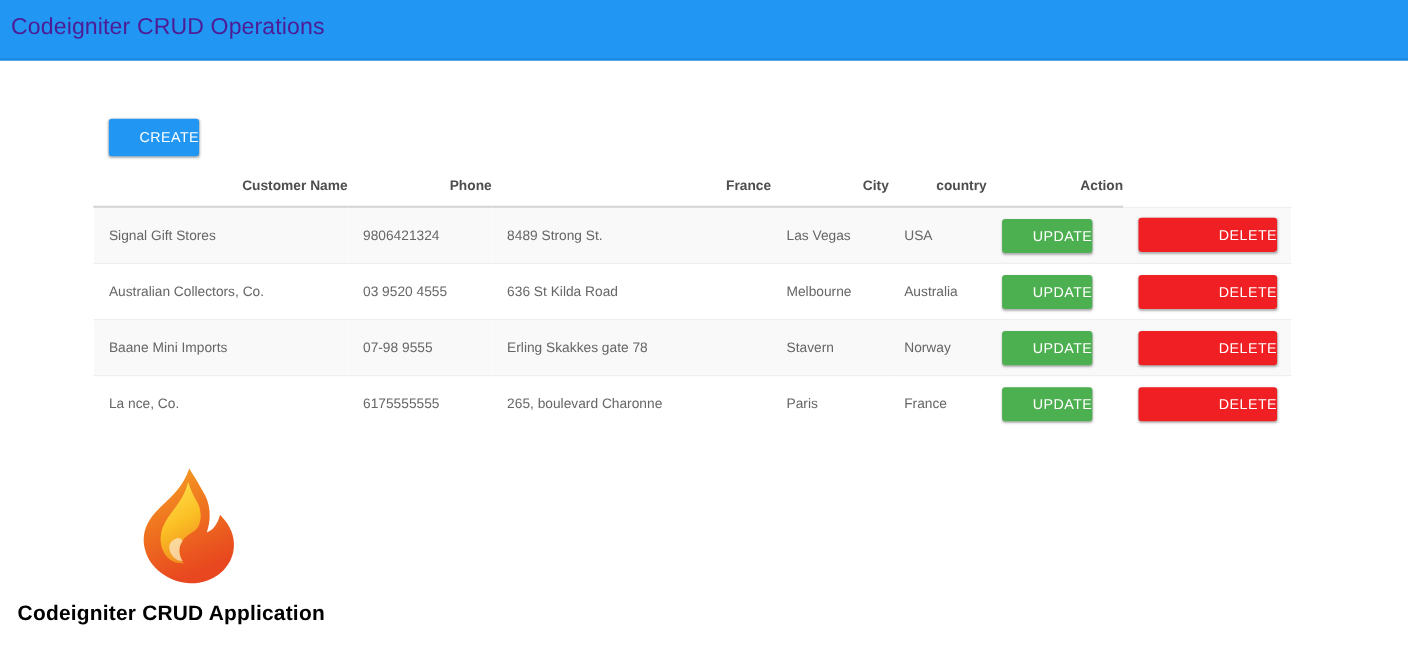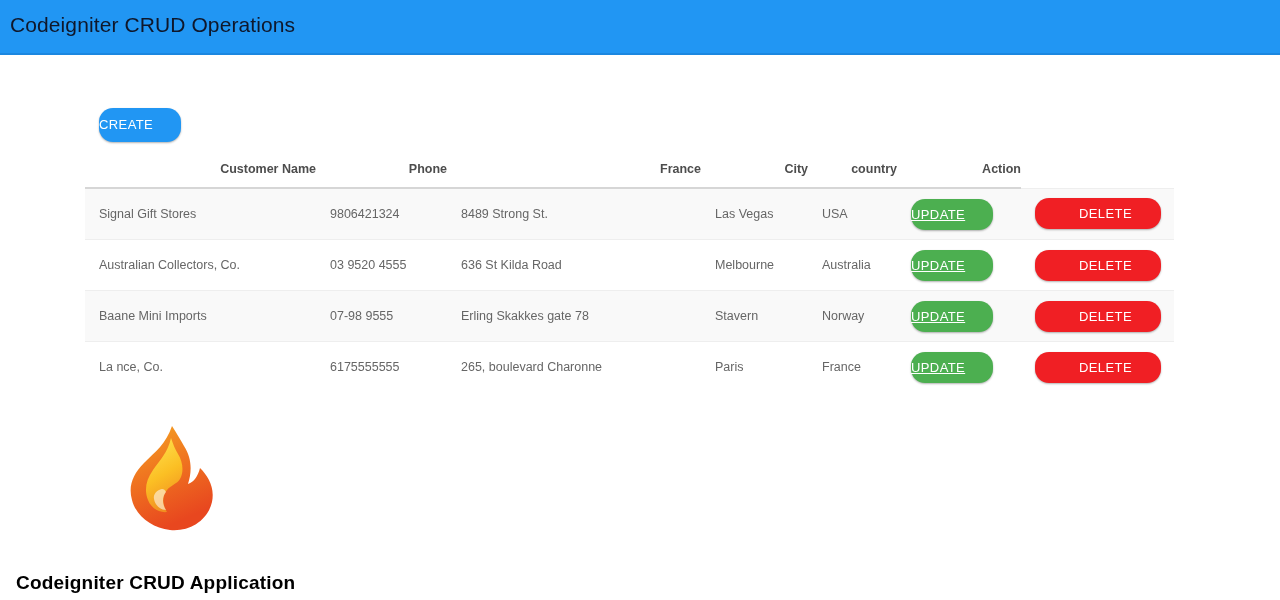--- a/index.html
+++ b/index.html
@@ -27,21 +27,21 @@
     background: #2196F3;
     border-bottom: 2px solid #1b87e0;
     box-sizing: border-box;
   }
   .navbar-brand {
     position: absolute;
     left: 10px;
     top: 13px;
     font-size: 21px;
     font-weight: normal;
-    color: #0f172a;
+    color: #4c1d95;
     letter-spacing: 0.1px;
     white-space: nowrap;
   }
 
   
   .container {
     position: absolute;
     left: 85px;
     top: 80px;
     width: 1103px;
@@ -57,41 +57,40 @@
     font-size: 12.5px;
   }
 
   .create-wrap {
     margin-top: 28px;
     padding-left: 14px;
   }
   .btn {
     display: inline-block;
     border: 0;
-    border-radius: 14px;
+    border-radius: 3px;
     color: #ffffff;
     font-size: 13px;
     letter-spacing: 0.4px;
-    text-align: left;
+    text-align: right;
     cursor: pointer;
     box-shadow: 0 1px 2px rgba(0,0,0,0.30);
     font-family: "Liberation Sans", sans-serif;
   }
   .btn-create {
     width: 82px;
     height: 34px;
     line-height: 34px;
     background: #2196F3;
   }
   .btn-update {
     width: 82px;
     height: 31px;
     line-height: 31px;
     background: #4CAF50;
-    text-decoration: underline;
   }
   .btn-delete {
     width: 82px;
     height: 31px;
     line-height: 31px;
     background: #f01f24;
     padding-left: 44px;
   }
 
   
@@ -164,21 +163,21 @@
   .flame-logo svg {
     position: absolute;
     left: 0;
     top: 0;
   }
 
   
   .footer-caption {
     position: absolute;
     left: 16px;
-    top: 572px;
+    top: 548px;
     font-size: 19px;
     font-weight: bold;
     color: #000000;
     letter-spacing: 0.2px;
   }
 </style>
 </head>
 <body>
 
 <div class="navbar">

